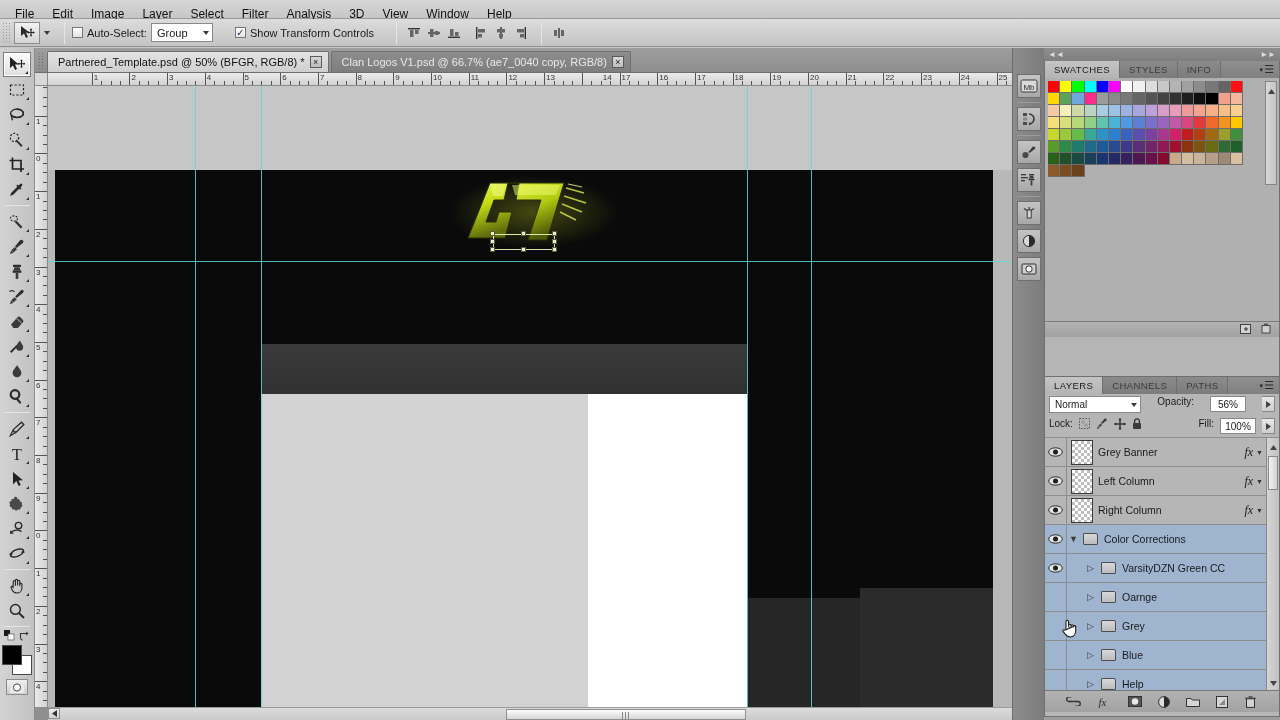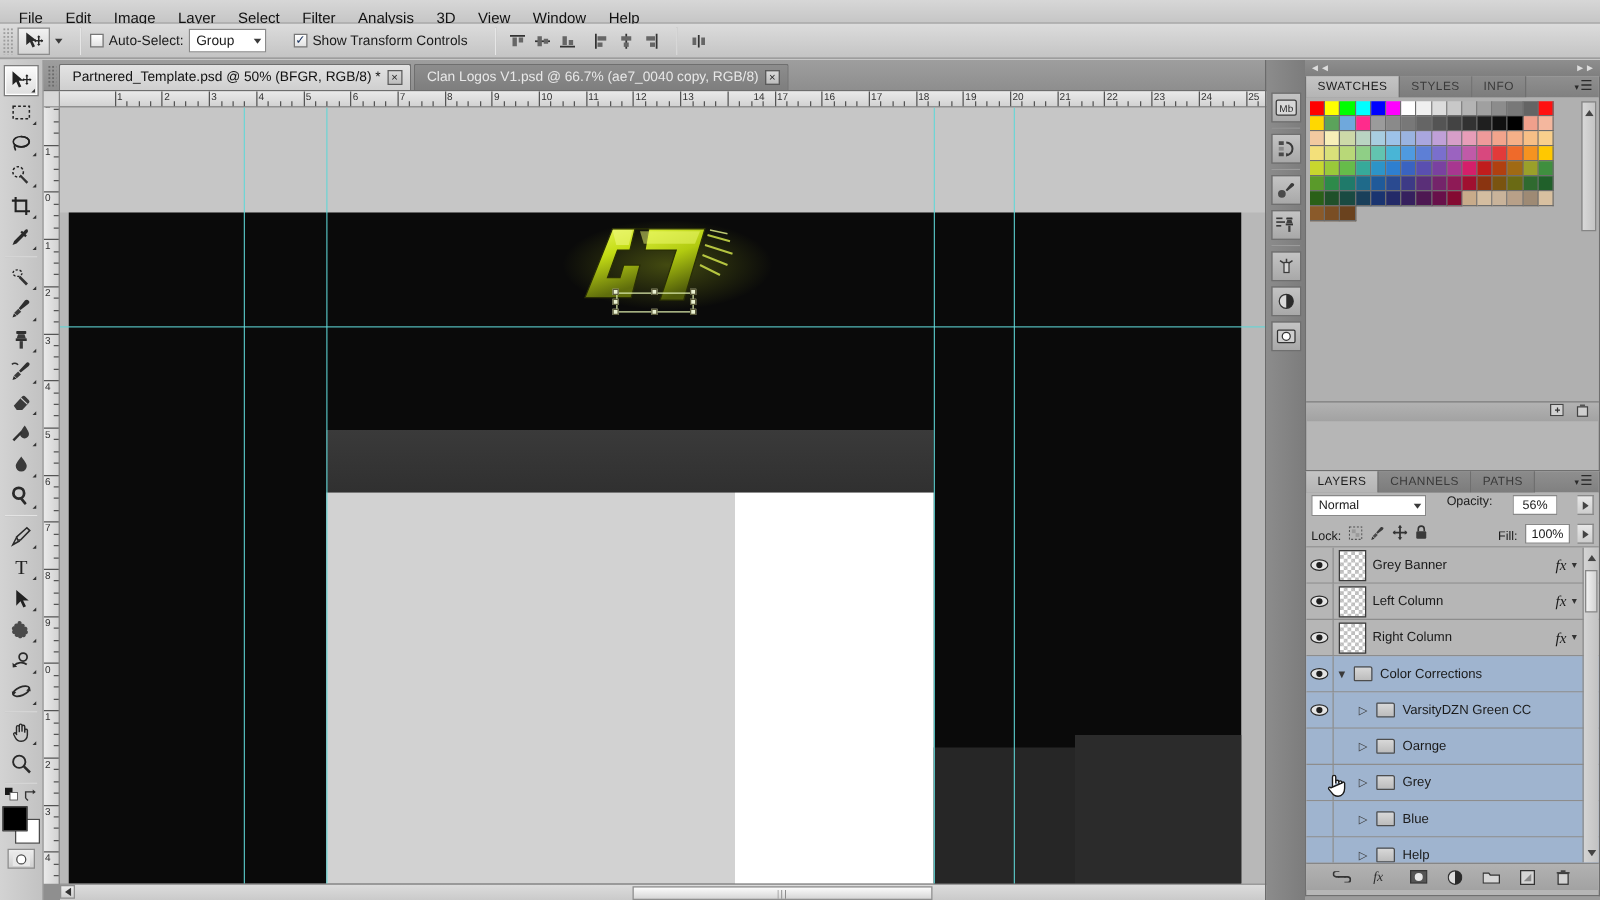--- a/index.html
+++ b/index.html
@@ -178,21 +178,21 @@
 
   
   #layerbody { background:#b6b6b6; }
   .lrow-mode { height:22px; display:flex; align-items:flex-start; padding:2px 4px; gap:16px; }
   .mode-select { flex:1; height:17px; background:#fff; border:1px solid #888;
                  display:flex;align-items:center;justify-content:space-between; padding:0 3px 0 5px; font-size:10px;}
   .numbox { width:36px;height:16px;background:#fff;border:1px solid #888;
             display:flex;align-items:center;justify-content:center;font-size:10px;}
   .spinbtn { width:13px;height:16px;border:1px solid #888;border-left:none;
              background:linear-gradient(#e8e8e8,#cdcdcd); display:flex;align-items:center;justify-content:center;}
-  .lrow-lock { height:22px; display:flex; align-items:flex-end; padding:2px 4px; gap:6px;
+  .lrow-lock { height:22px; display:flex; align-items:flex-start; padding:2px 4px; gap:6px;
                border-bottom:1px solid #8f8f8f;}
 
   .layer { height:29px; display:flex; align-items:center; border-bottom:1px solid #8d8d8d;
            background:#b6b6b6; position:relative; }
   .layer.selected { background:#9fb4cf; }
   .eye { width:22px; height:29px; display:flex;align-items:center;justify-content:center;
          border-right:1px solid #8d8d8d; }
   .lthumb { width:22px;height:25px;border:1px solid #3b3b3b;margin:0 5px 0 4px;
             background-image:
               linear-gradient(45deg,#bdbdbd 25%,transparent 25%,transparent 75%,#bdbdbd 75%),

